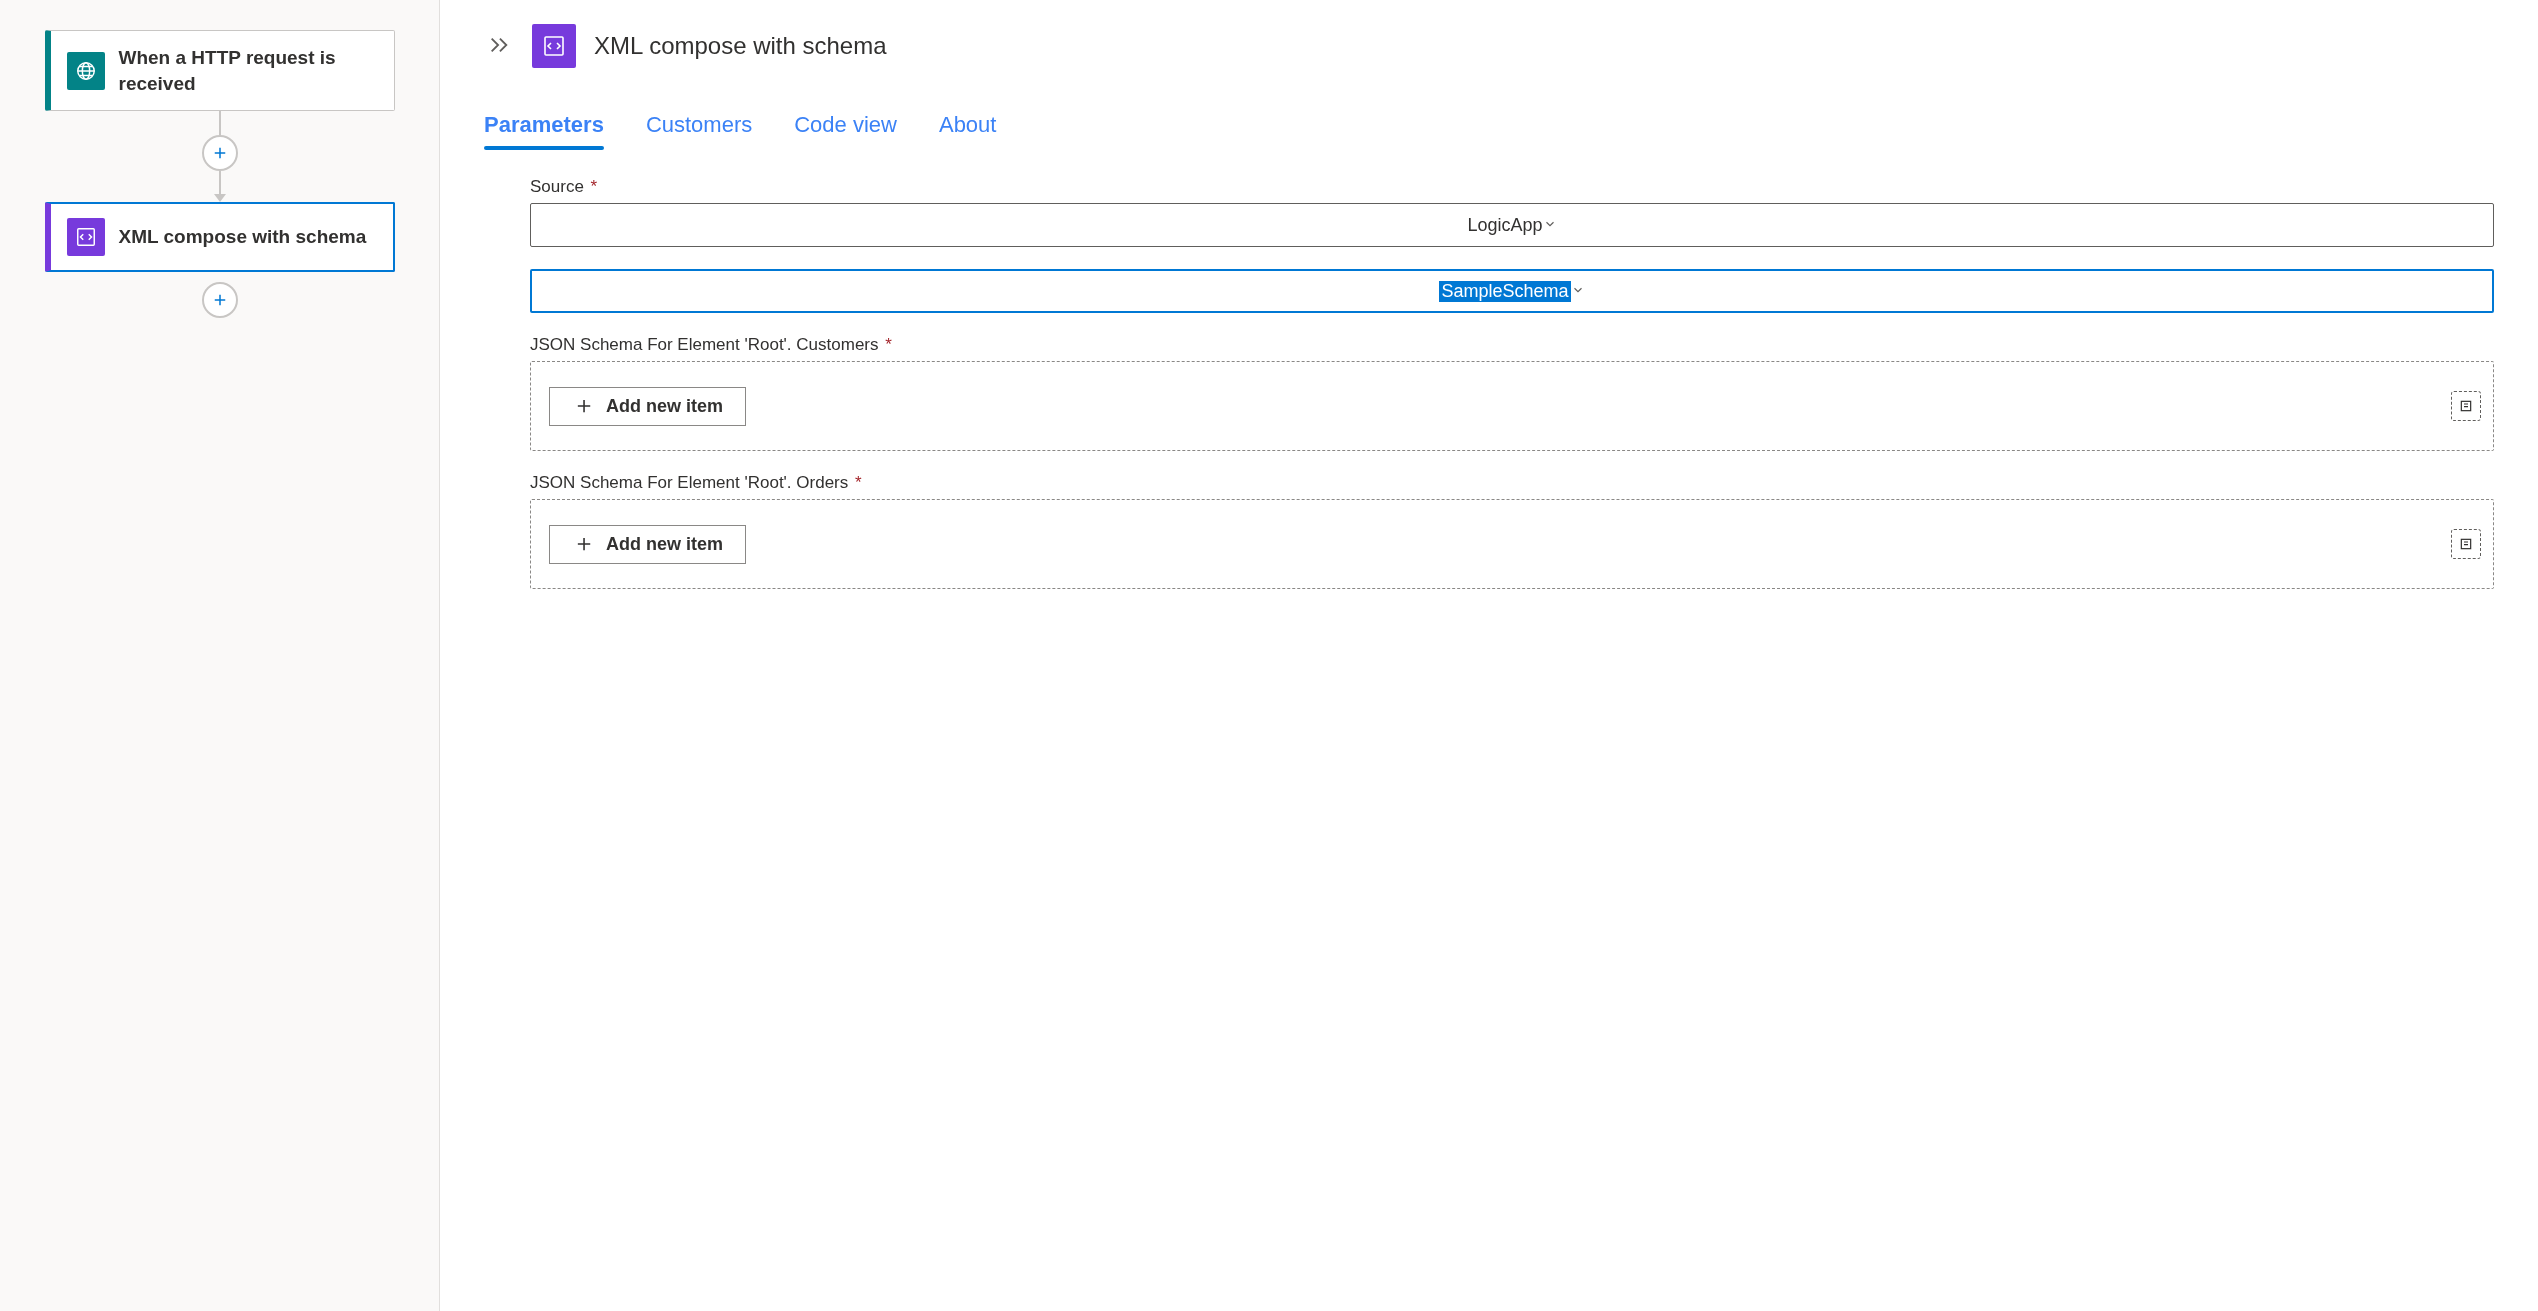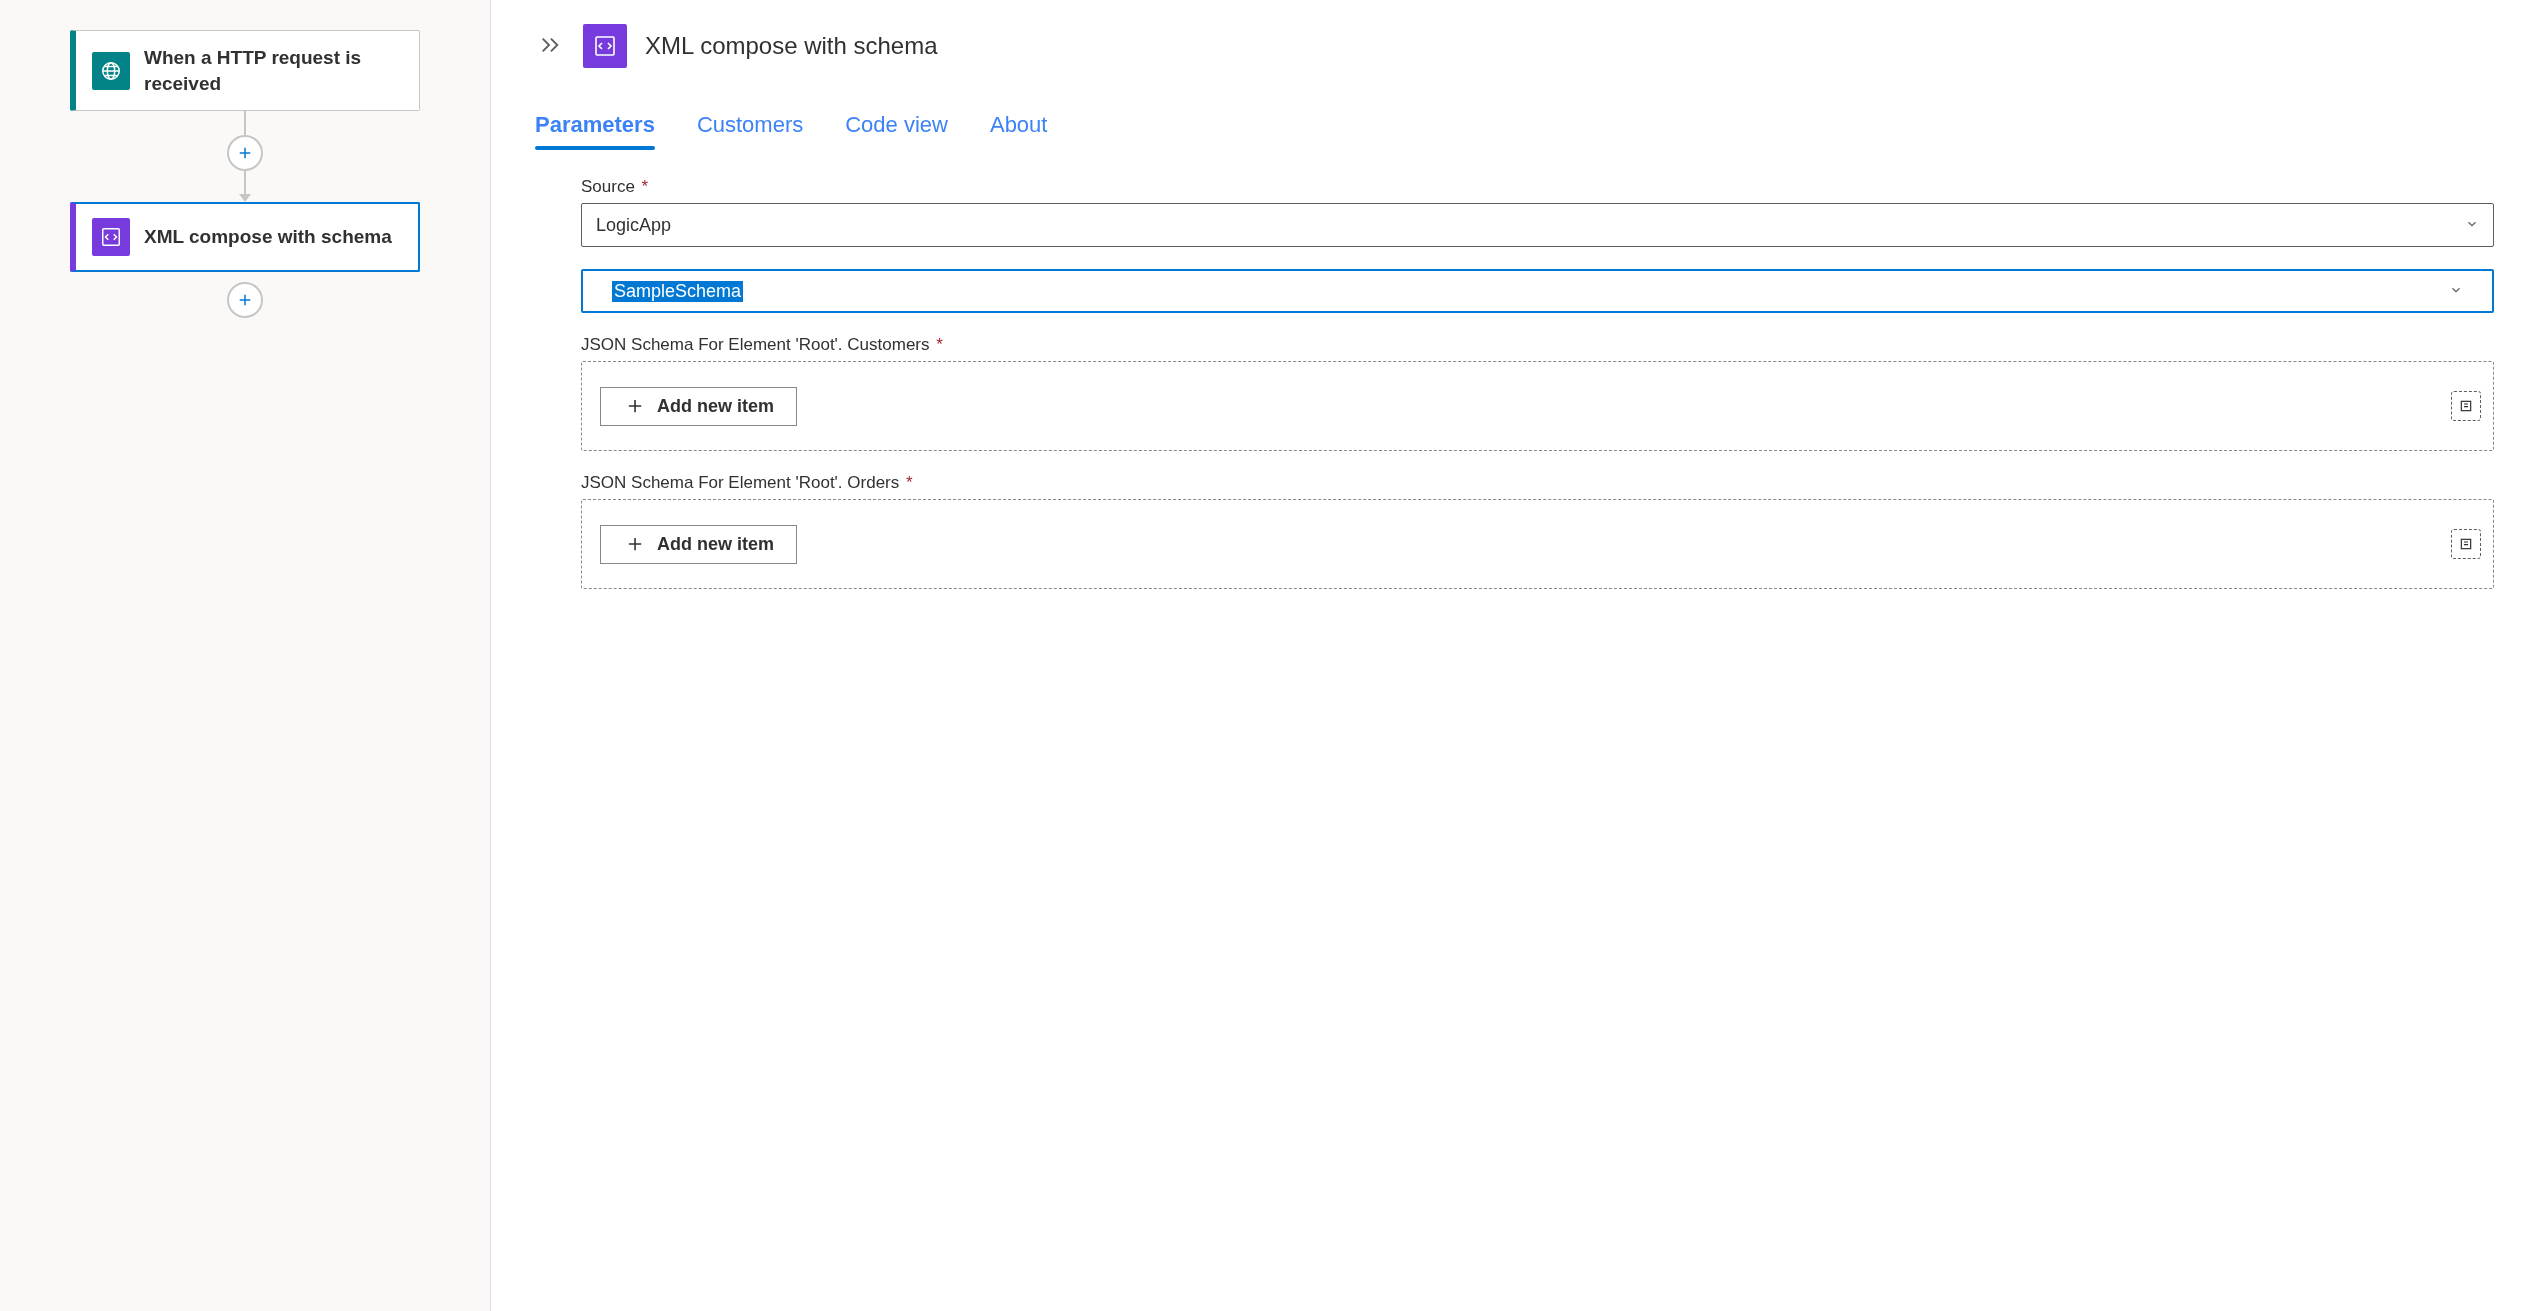--- a/index.html
+++ b/index.html
@@ -8,21 +8,21 @@
     font-size: 14px;
     color: #323130;
     background: #ffffff;
     display: flex;
     height: 100vh;
     overflow: hidden;
   }
 
   
   .canvas {
-    width: 491px;
+    width: 440px;
     background: #faf9f8;
     border-right: 1px solid #e1dfdd;
     padding: 30px 24px;
     position: relative;
   }
   .node {
     background: #ffffff;
     border: 1px solid #c8c6c4;
     border-left: 6px solid transparent;
     border-radius: 2px;
@@ -142,21 +142,21 @@
     font-size: 17px;
     color: #323130;
     margin-bottom: 6px;
     display: block;
   }
   .req { color: #a4262c; margin-left: 2px; }
 
   .dropdown {
     display: flex;
     align-items: center;
-    justify-content: space-between;
+    justify-content: center;
     border: 1px solid #605e5c;
     border-radius: 2px;
     height: 44px;
     padding: 0 14px;
     font-size: 18px;
     background: #ffffff;
     cursor: pointer;
   }
   .dropdown.focused {
     border: 2px solid #0078d4;

